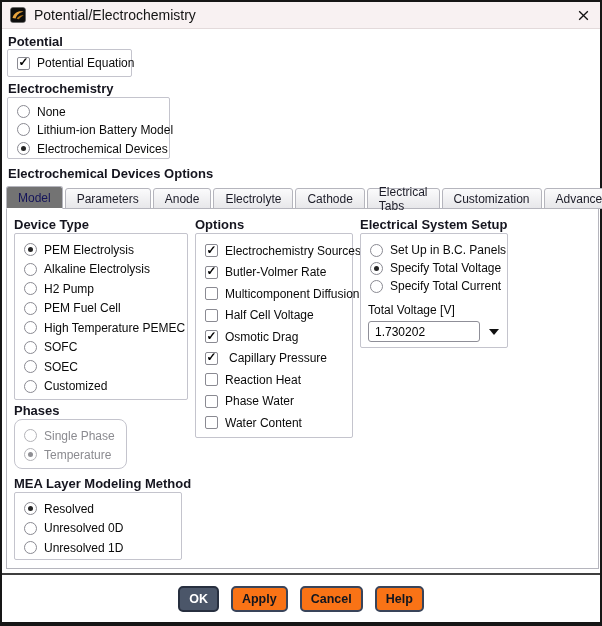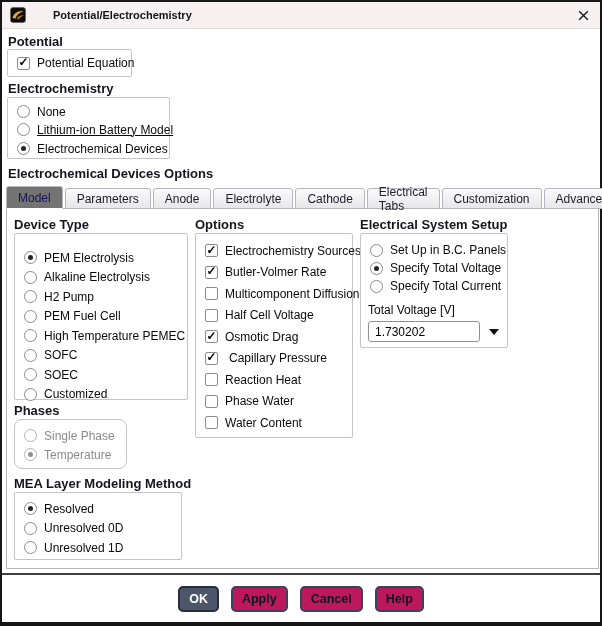--- a/index.html
+++ b/index.html
@@ -12,21 +12,21 @@
   .window {
     position: absolute; left: 0; top: 0; width: 602px; height: 626px;
     background: #ffffff; border: 2px solid #161616; border-bottom-width: 4px;
   }
   
   .titlebar {
     position: absolute; left: 0; top: 0; right: 0; height: 27px;
     background: #f8f1f2; border-bottom: 1px solid #e3dadb;
     display: flex; align-items: center; gap: 8px; padding: 0 8px;
   }
-  .title { flex: 1; font-size: 11px; font-weight: 700; color: #141414; margin-left: 19px; }
+  .title { flex: 1; font-size: 14px; font-weight: 400; color: #141414; }
   .close-btn { width: 18px; height: 18px; display: flex; align-items: center; justify-content: center; }
   
   .heading { position: absolute; font-size: 13px; font-weight: bold; color: #15151f; white-space: nowrap; }
   .groupbox { position: absolute; border: 1px solid #c4c4cd; border-radius: 2px; background: #fff; }
   .row { display: flex; align-items: center; gap: 7px; font-size: 12px; color: #0a0a0a; padding-left: 9px; white-space: nowrap; }
   
   .radio {
     width: 13px; height: 13px; border: 1px solid #8a8a92; border-radius: 50%;
     background: #fff; position: relative; flex-shrink: 0; display: inline-block;
   }
@@ -72,21 +72,21 @@
   }
   .drop-arrow {
     width: 0; height: 0; border-left: 5px solid transparent; border-right: 5px solid transparent;
     border-top: 6px solid #101010; display: inline-block;
   }
   
   .separator { position: absolute; left: 0; right: 0; top: 571px; height: 2px; background: #3f3f3f; }
   .footer { position: absolute; left: 0; right: 0; top: 584px; display: flex; justify-content: center; gap: 12px; }
   .btn {
     height: 26px; min-width: 34px; padding: 0 9px;
-    border: 2px solid #39445a; border-radius: 5px; background: #be185d;
+    border: 2px solid #39445a; border-radius: 5px; background: #f97316;
     font-family: "Liberation Sans", sans-serif; font-size: 12.5px; font-weight: bold; color: #10151f;
     display: flex; align-items: center; justify-content: center;
   }
   .btn.primary { background: #4b5669; border-color: #272f3f; color: #fff; }
 </style>
 </head>
 <body>
 
 <div class="window">
 
@@ -113,21 +113,21 @@
       <span class="lbl">Potential Equation</span>
     </div>
   </div>
 
   <div class="heading" style="left:6px; top:79px;">Electrochemistry</div>
   <div class="groupbox" style="left:5px; top:95px; width:163px; height:62px; padding-top:5px;">
     <div class="row" style="height:17px;">
       <span class="radio"></span>
       <span class="lbl">None</span>
     </div>
-    <div class="row" style="height:19px;text-decoration:underline;">
+    <div class="row" style="height:19px;">
       <span class="radio"></span>
       <span class="lbl">Lithium-ion Battery Model</span>
     </div>
     <div class="row" style="height:19px;">
       <span class="radio checked"></span>
       <span class="lbl">Electrochemical Devices</span>
     </div>
   </div>
 
   <div class="heading" style="left:6px; top:164px;">Electrochemical Devices Options</div>
@@ -138,21 +138,21 @@
     <div class="tab">Anode</div>
     <div class="tab">Electrolyte</div>
     <div class="tab">Cathode</div>
     <div class="tab">Electrical Tabs</div>
     <div class="tab">Customization</div>
     <div class="tab">Advanced</div>
   </div>
   <div class="panel"></div>
 
   <div class="heading" style="left:12px; top:215px; z-index:2;">Device Type</div>
-  <div class="groupbox" style="left:12px; top:231px; width:174px; height:167px; padding-top:14px; z-index:2;">
+  <div class="groupbox" style="left:12px; top:231px; width:174px; height:167px; padding-top:6px; z-index:2;">
     <div class="row" style="height:19.5px;">
       <span class="radio checked"></span>
       <span class="lbl">PEM Electrolysis</span>
     </div>
     <div class="row" style="height:19.5px;">
       <span class="radio"></span>
       <span class="lbl">Alkaline Electrolysis</span>
     </div>
     <div class="row" style="height:19.5px;">
       <span class="radio"></span>

